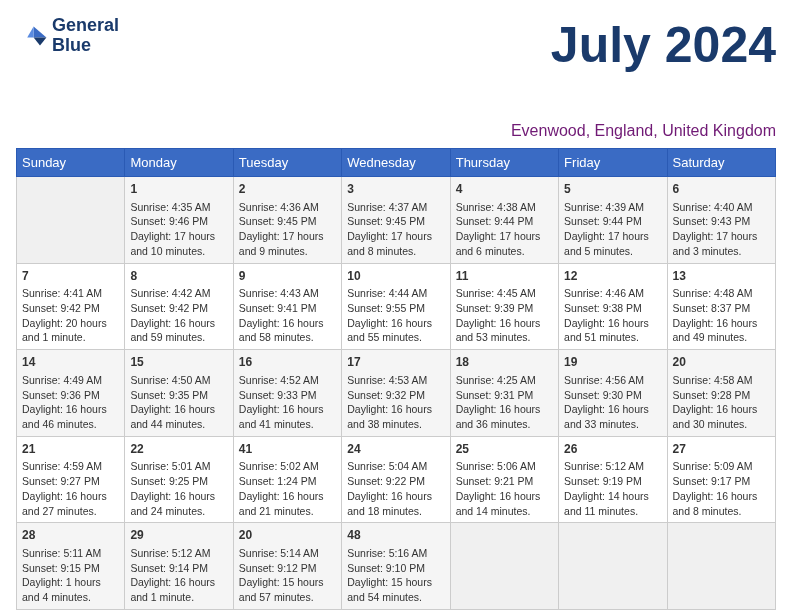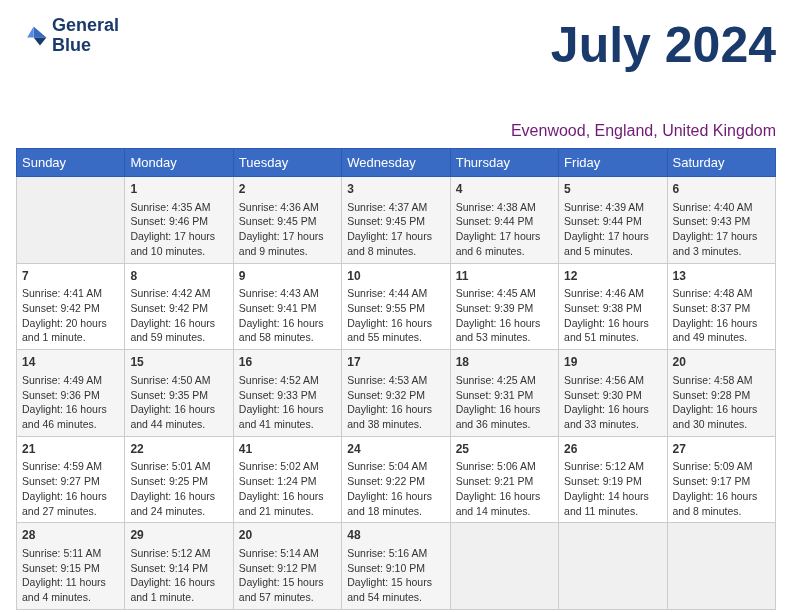--- a/index.html
+++ b/index.html
@@ -293,21 +293,21 @@
           <div>Sunrise: 5:09 AM</div>
           <div>Sunset: 9:17 PM</div>
           <div>Daylight: 16 hours and 8 minutes.</div>
         </td>
       </tr>
       <tr>
         <td>
           <span class="day-number">28</span>
           <div>Sunrise: 5:11 AM</div>
           <div>Sunset: 9:15 PM</div>
-          <div>Daylight: 11 hours and 4 minutes.</div>
+          <div>Daylight: 1 hours and 4 minutes.</div>
         </td>
         <td>
           <span class="day-number">29</span>
           <div>Sunrise: 5:12 AM</div>
           <div>Sunset: 9:14 PM</div>
           <div>Daylight: 16 hours and 1 minute.</div>
         </td>
         <td>
           <span class="day-number">20</span>
           <div>Sunrise: 5:14 AM</div>

